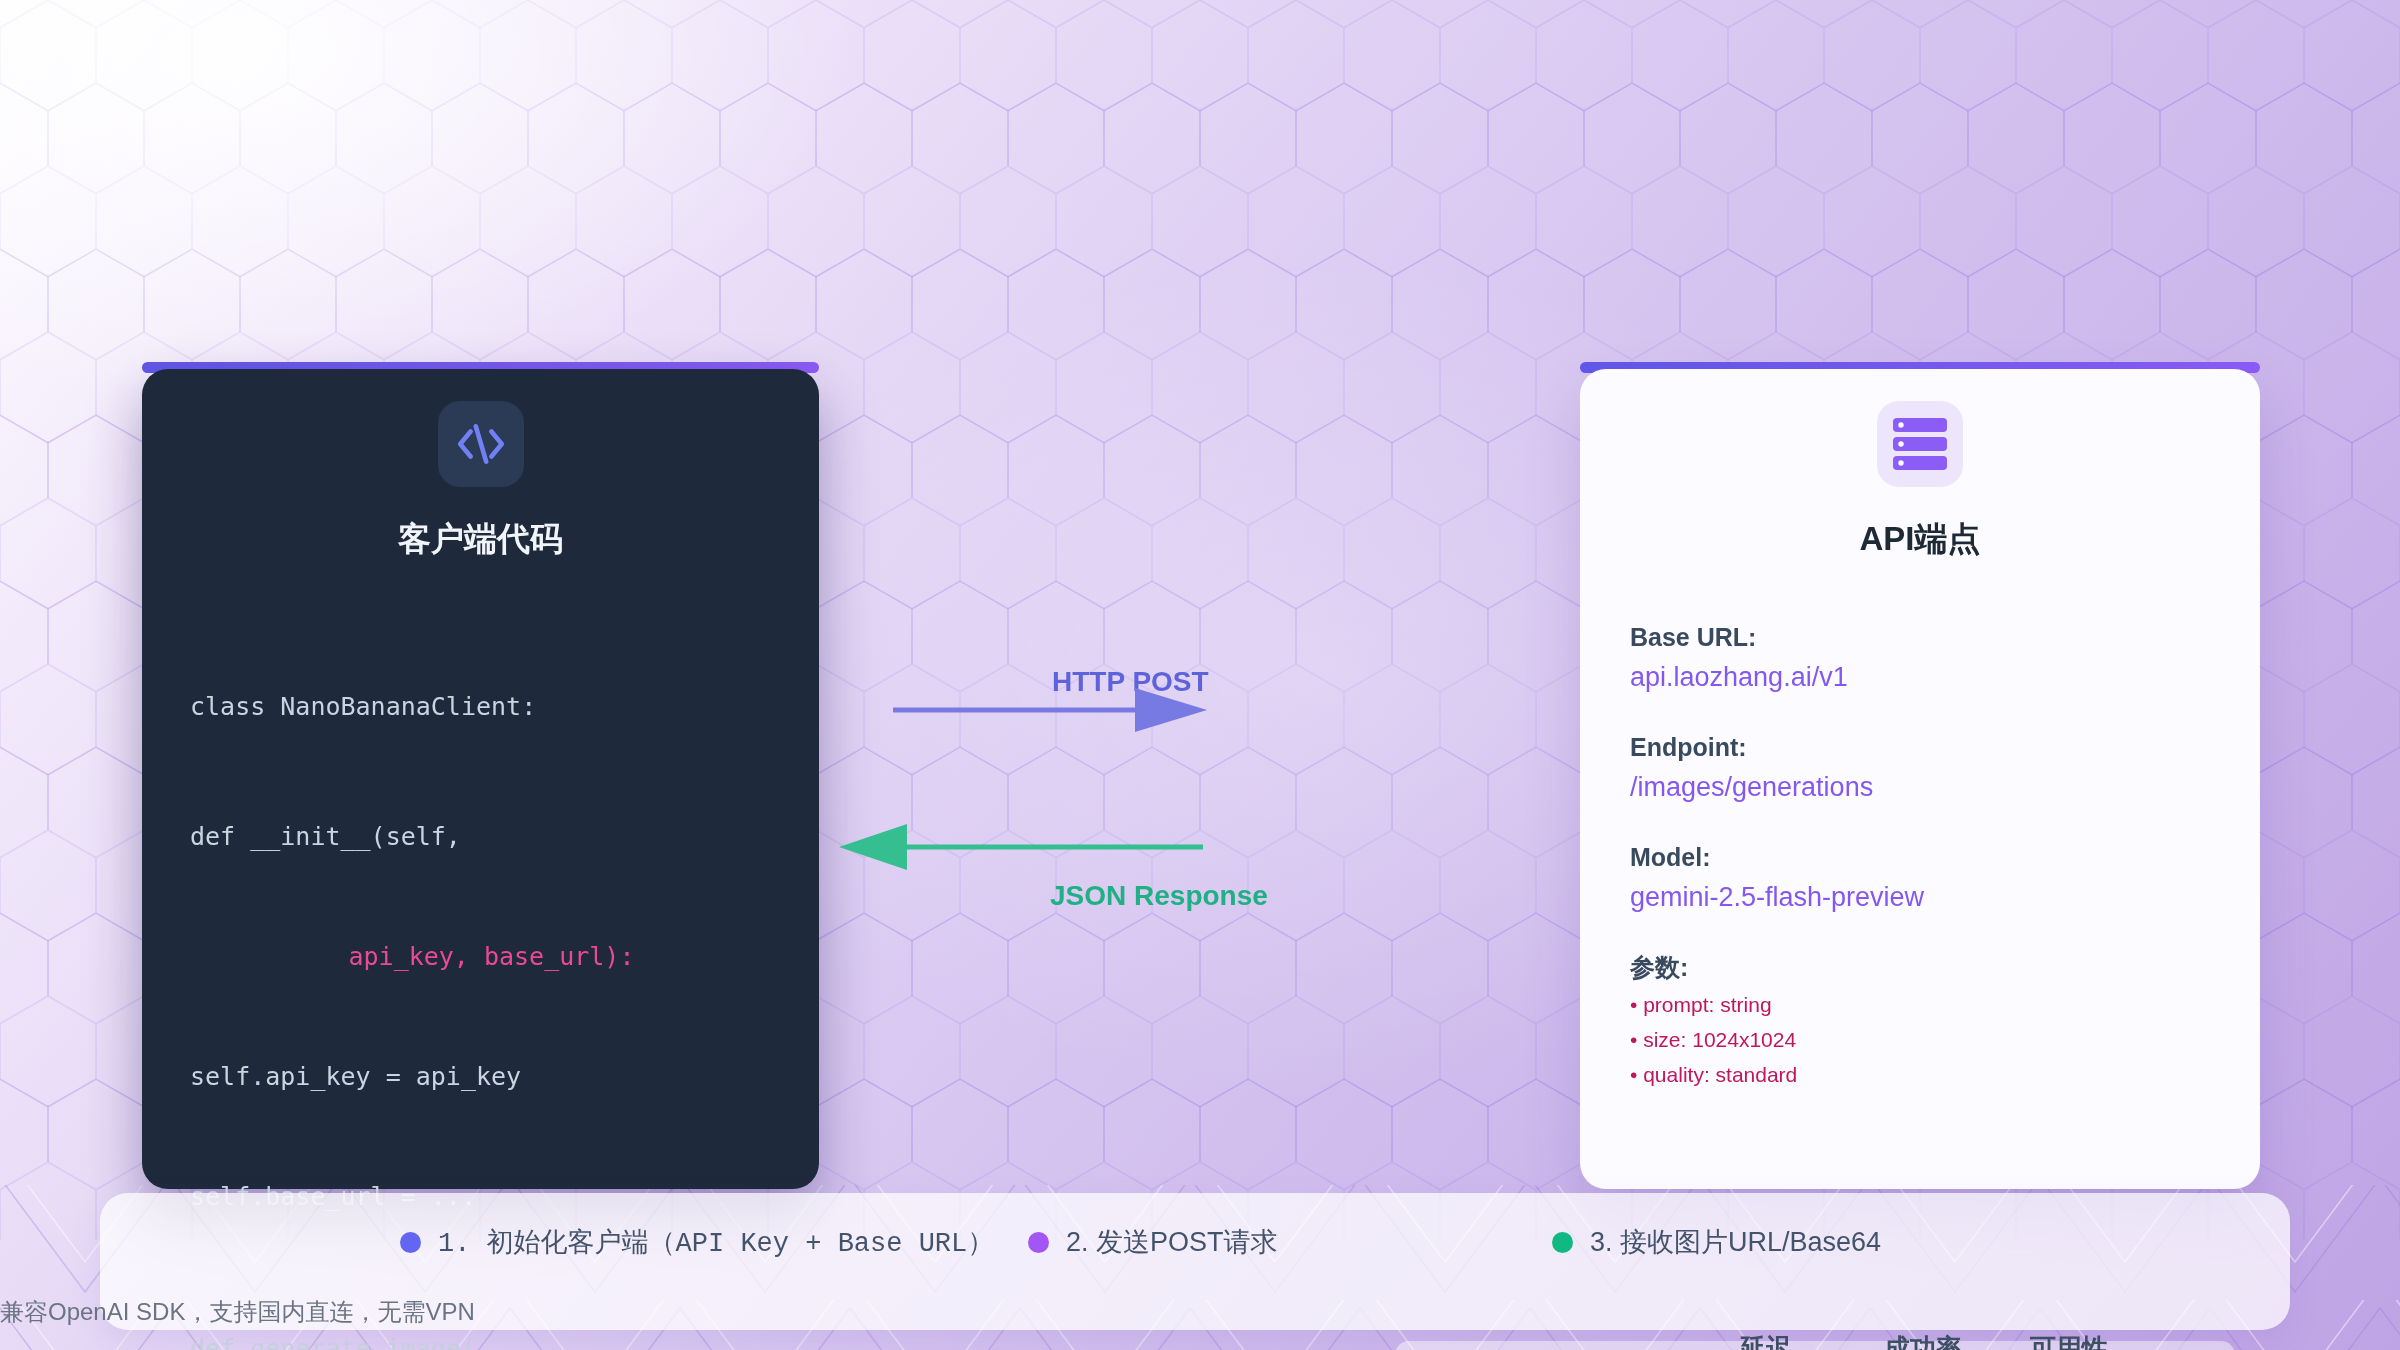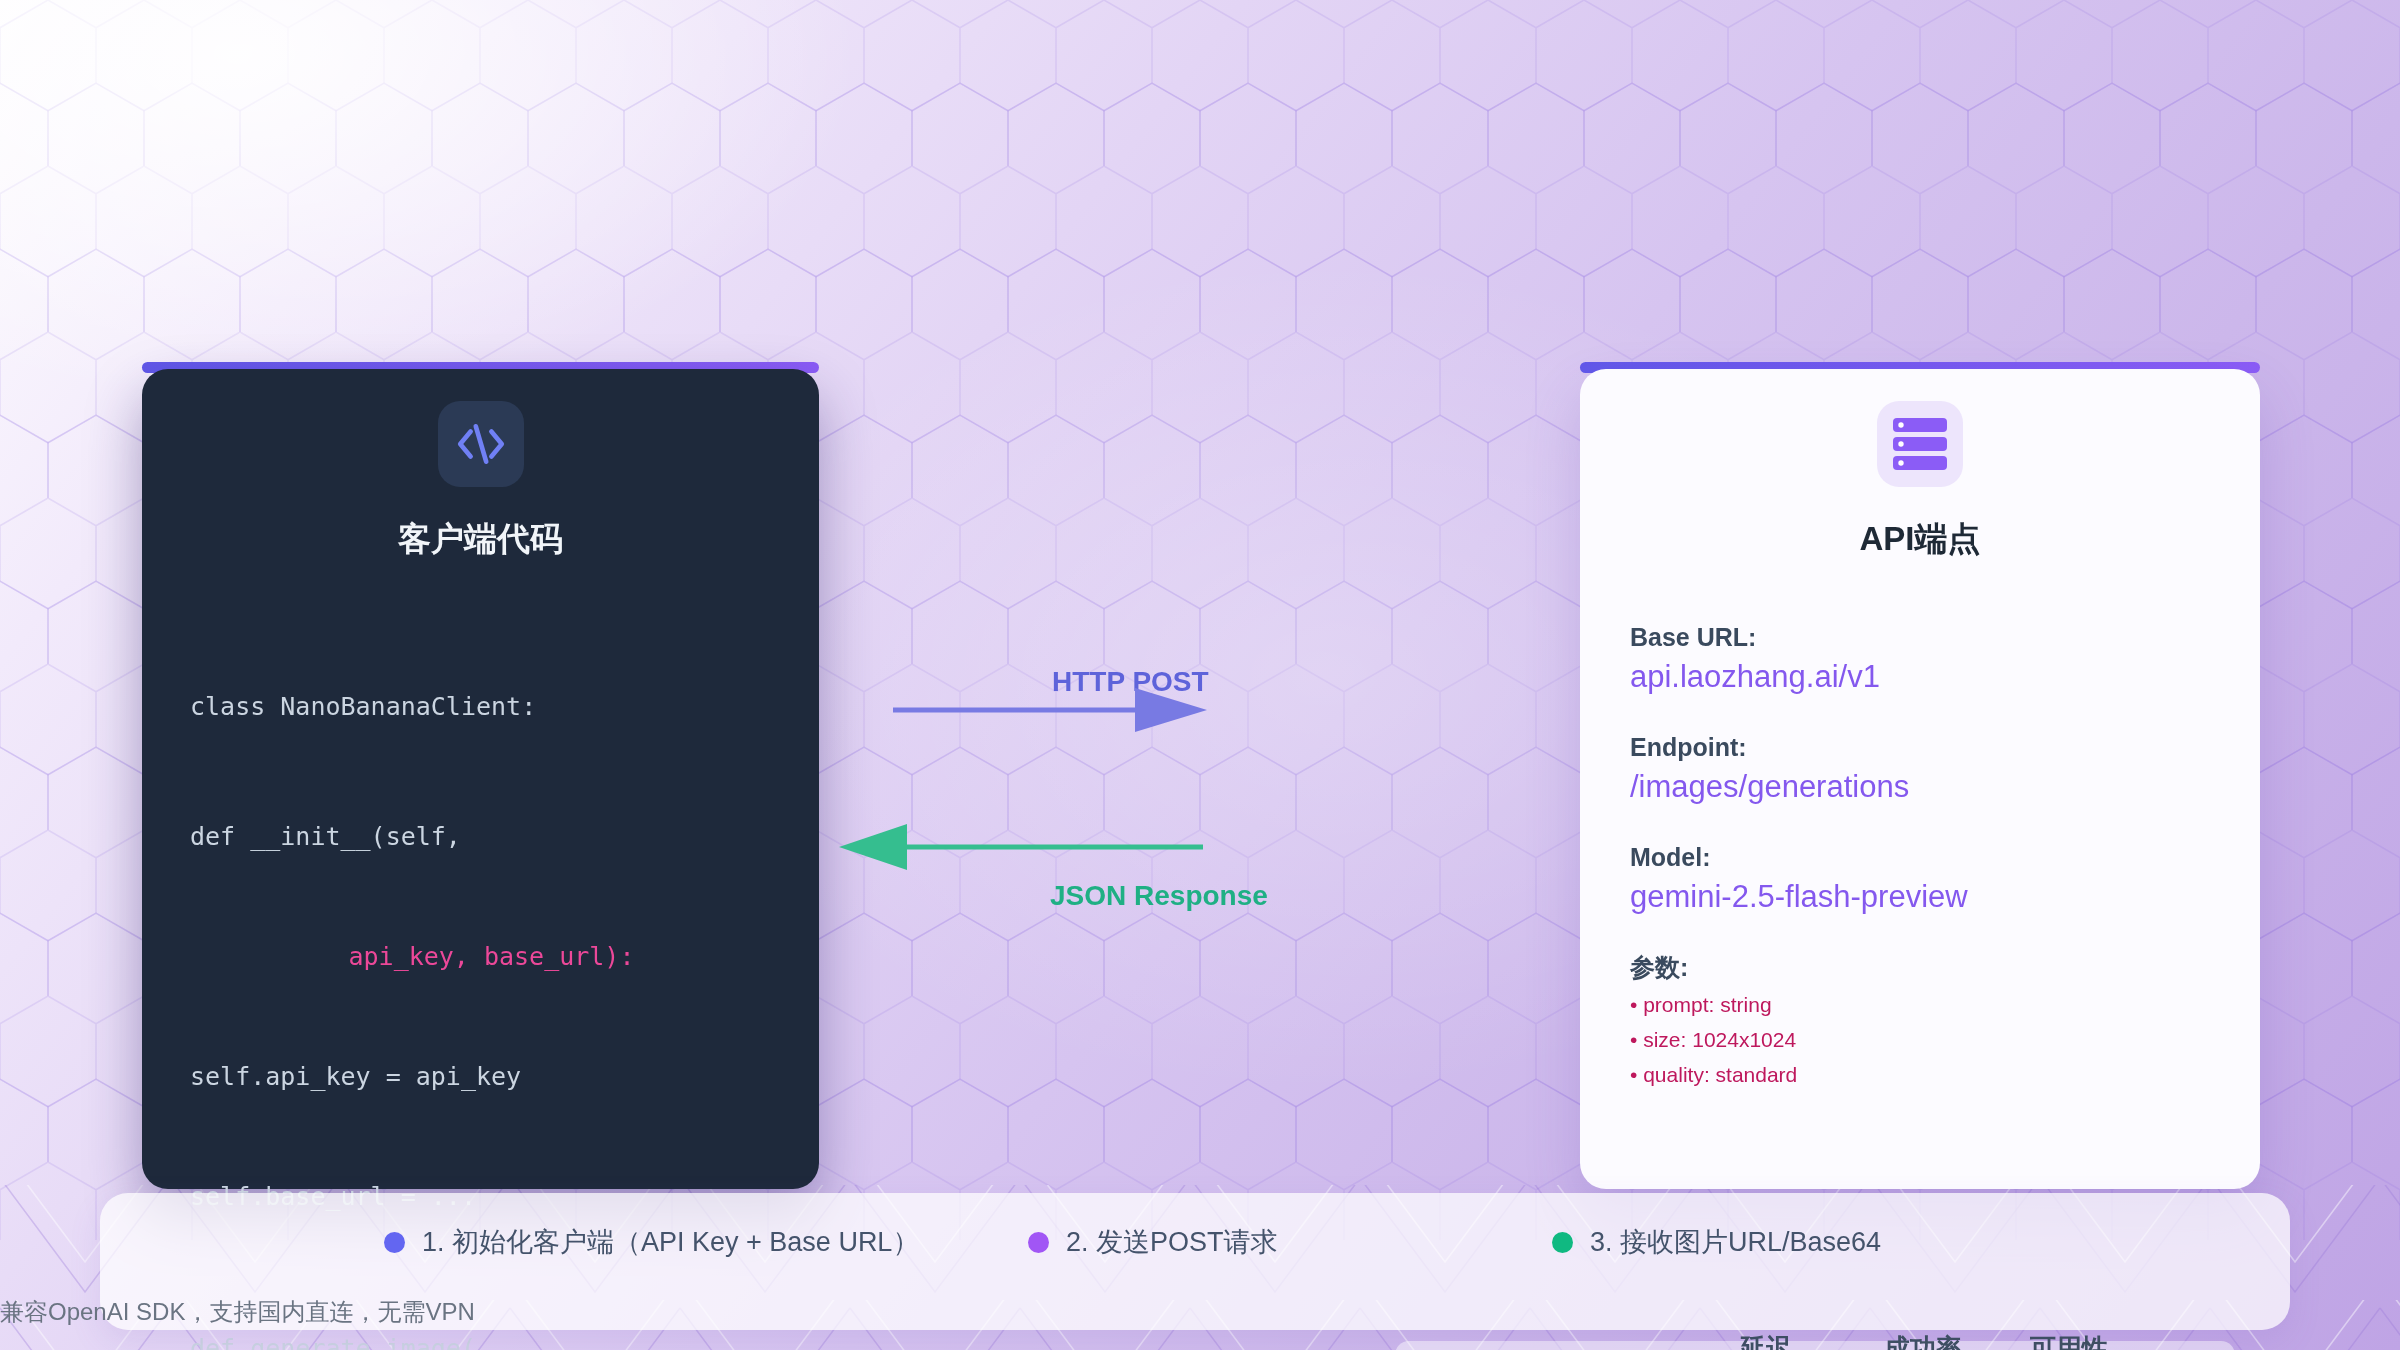--- a/index.html
+++ b/index.html
@@ -45,37 +45,37 @@
     font-size:25px;line-height:40px;white-space:pre;}
   .code-line[data-tone="plain"]{color:#CBD5E1;}
   .code-line[data-tone="green"]{color:#ec4899;text-align:center;}
   .code-line.gap-sm{margin-bottom:10px;}
   .code-line.gap-top{margin-top:32px;}
 
   
   .fields{position:absolute;left:50px;right:40px;top:248px;}
   .field{margin-bottom:30px;}
   .field .lbl{font-size:25px;line-height:40px;font-weight:700;color:#3A4A5E;}
-  .field .val{font-size:31px;line-height:40px;color:#8458EE;}
+  .field .val{font-size:27px;line-height:40px;color:#8458EE;}
   .params .lbl{font-size:25px;line-height:40px;font-weight:700;color:#3A4A5E;}
   .params .bullet{font-size:21px;line-height:35px;color:#be185d;}
 
   
   .flow-label{position:absolute;font-size:28px;font-weight:700;}
   #http-label{left:1052px;top:666px;color:#5E63DA;}
   #json-label{left:1050px;top:880px;color:#1FB084;}
   .arrow-svg{position:absolute;}
 
   
   .legend{position:absolute;left:100px;top:1193px;width:2190px;height:137px;border-radius:28px;
     background:rgba(255,255,255,.72);box-shadow:0 12px 32px rgba(120,90,190,.13);}
   .legend-item{position:absolute;top:34px;display:flex;align-items:center;gap:17px;height:30px;}
   .legend-item .dot{width:21px;height:21px;border-radius:50%;flex:none;}
   .legend-item .txt{font-size:27px;color:#44536B;}
-  #li-0{left:284px;} #li-1{left:928px;} #li-2{left:1452px;}
+  #li-0{left:300px;font-family:Liberation Mono, monospace;} #li-1{left:928px;} #li-2{left:1452px;}
   #li-0 .dot{background:#6366F1;} #li-1 .dot{background:#A156F5;} #li-2 .dot{background:#10B981;}
   .footnote{position:absolute;left:0;right:0;top:1296px;text-align:left;font-size:24px;color:#6A7482;}
 
   
   .peek-band{position:absolute;left:1395px;top:1341px;width:840px;height:14px;
     background:rgba(255,255,255,.45);border-radius:14px 14px 0 0;}
   .metric{position:absolute;top:1328px;font-size:26px;font-weight:600;color:#3E4E63;line-height:40px;}
   #m-0{left:1740px;} #m-1{left:1884px;} #m-2{left:2030px;}
 </style>
 </head>

